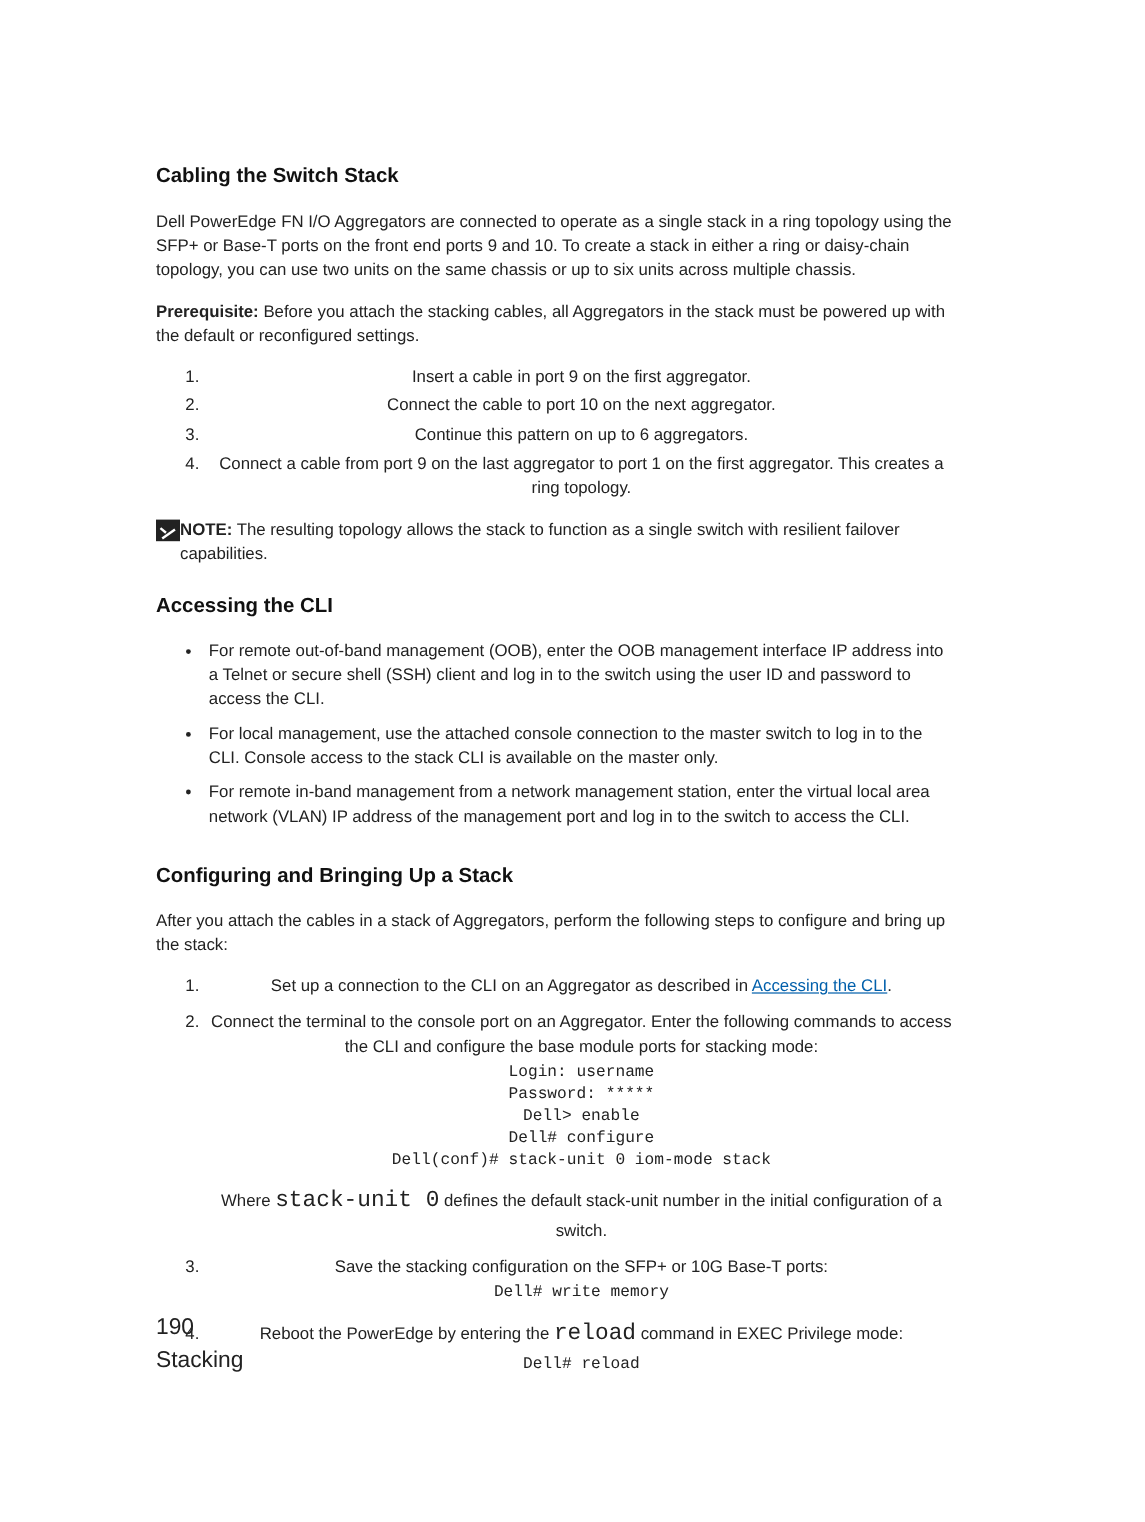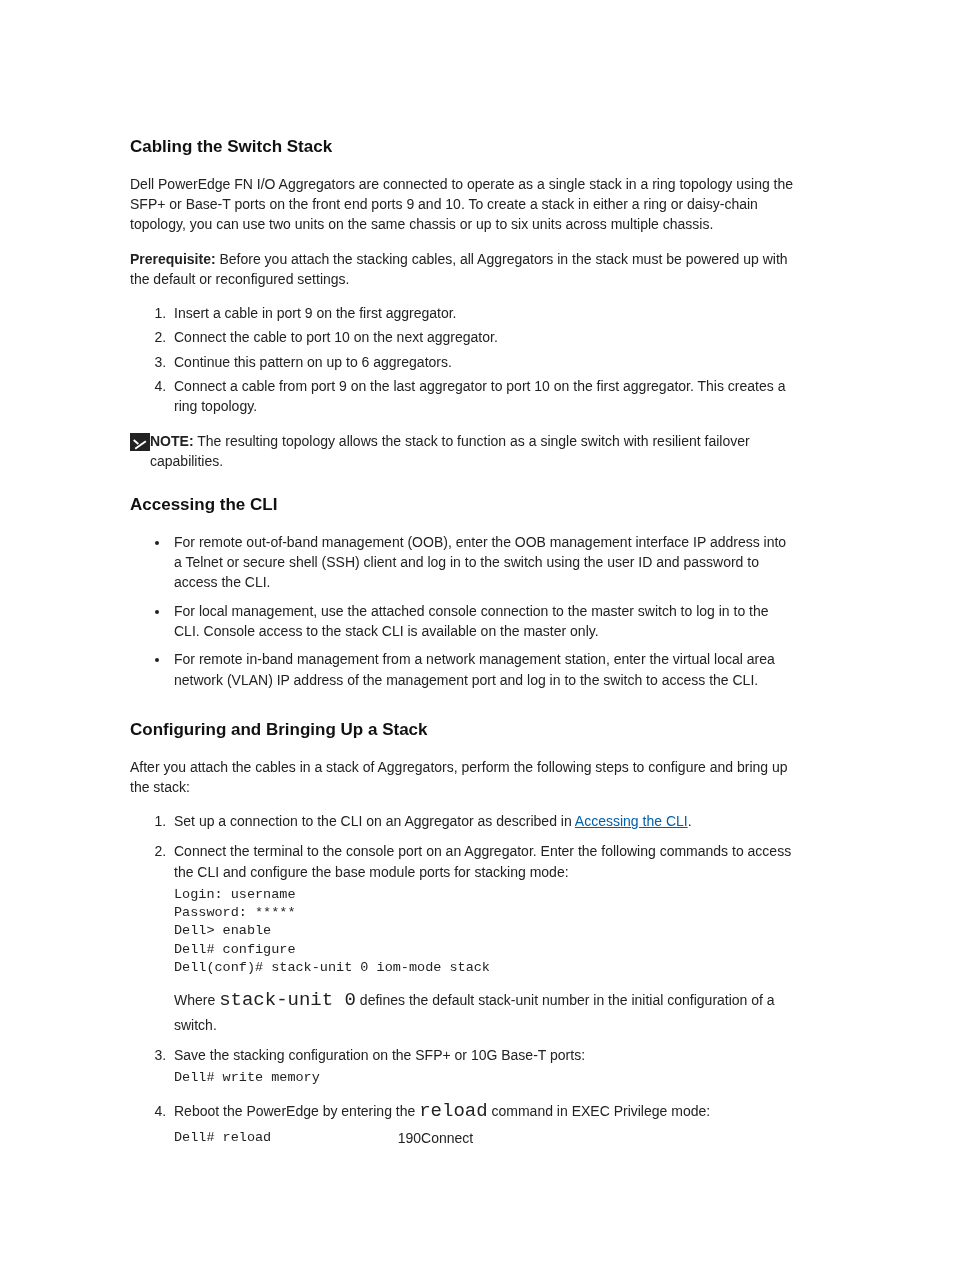--- a/index.html
+++ b/index.html
@@ -25,20 +25,21 @@
   }
   p { margin: 0 0 14px 0; }
   strong { font-weight: 700; }
   ol {
     margin: 0 0 14px 0;
     padding-left: 40px;
   }
   ol li {
     padding-left: 4px;
     margin-bottom: 4px;
+    text-align: center;
   }
   ul {
     margin: 0 0 14px 0;
     padding-left: 40px;
     list-style-type: disc;
   }
   ul li {
     padding-left: 4px;
     margin-bottom: 8px;
   }
@@ -90,38 +91,39 @@
     font-size: 19px;
   }
   ol.steps > li { margin-bottom: 10px; }
   ol.steps > li > p.after-code { margin: 10px 0 0 0; }
   .footer {
     position: absolute;
     left: 130px; right: 113px;
     bottom: 120px;
     display: flex;
     justify-content: center;
-    font-size: 14px;
+    font-size: 19px;
+    flex-direction: column;
   }
 </style>
 </head>
 <body>
 
 <div class="page">
 
   <h2>Cabling the Switch Stack</h2>
   <p>Dell PowerEdge FN I/O Aggregators are connected to operate as a single stack in a ring topology using the SFP+ or Base-T ports on the front end ports 9 and 10. To create a stack in either a ring or daisy-chain topology, you can use two units on the same chassis or up to six units across multiple chassis.</p>
   <p>
     <strong>Prerequisite:</strong><span> Before you attach the stacking cables, all Aggregators in the stack must be powered up with the default or reconfigured settings.</span>
   </p>
   <ol>
     <li>Insert a cable in port 9 on the first aggregator.</li>
     <li>Connect the cable to port 10 on the next aggregator.</li>
     <li>Continue this pattern on up to 6 aggregators.</li>
-    <li>Connect a cable from port 9 on the last aggregator to port 10 on the first aggregator. This creates a ring topology.</li>
+    <li>Connect a cable from port 9 on the last aggregator to port 1 on the first aggregator. This creates a ring topology.</li>
   </ol>
   <div class="note-row">
     <span class="note-icon"></span>
     <div class="note-body">
       <strong>NOTE:</strong><span> The resulting topology allows the stack to function as a single switch with resilient failover capabilities.</span>
     </div>
   </div>
 
   <h2>Accessing the CLI</h2>
   <ul>
@@ -152,16 +154,16 @@
       <span class="code">Dell# write memory</span>
     </li>
     <li>
       <span>Reboot the PowerEdge by entering the </span><span class="code-inline">reload</span><span> command in EXEC Privilege mode:</span>
       <span class="code">Dell# reload</span>
     </li>
   </ol>
 
   <div class="footer">
     <span>190</span>
-    <span>Connect</span>
+    <span>Stacking</span>
   </div>
 
 </div>
 
 </body></html>

